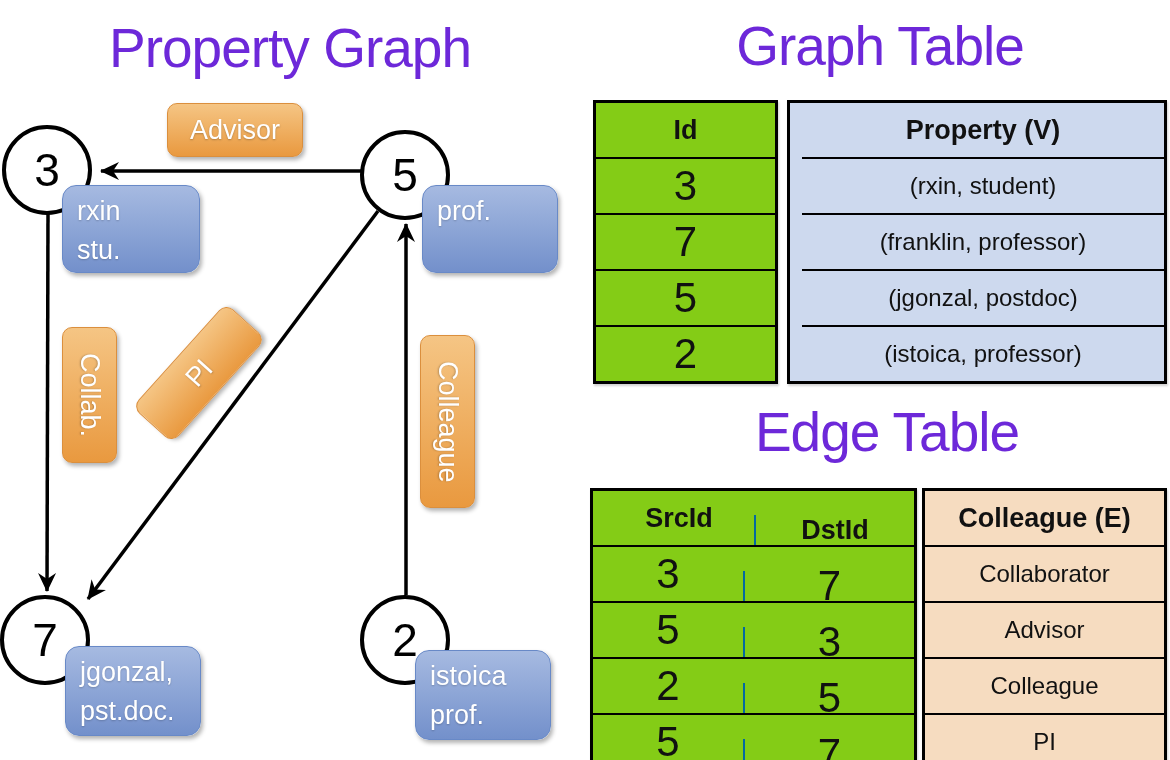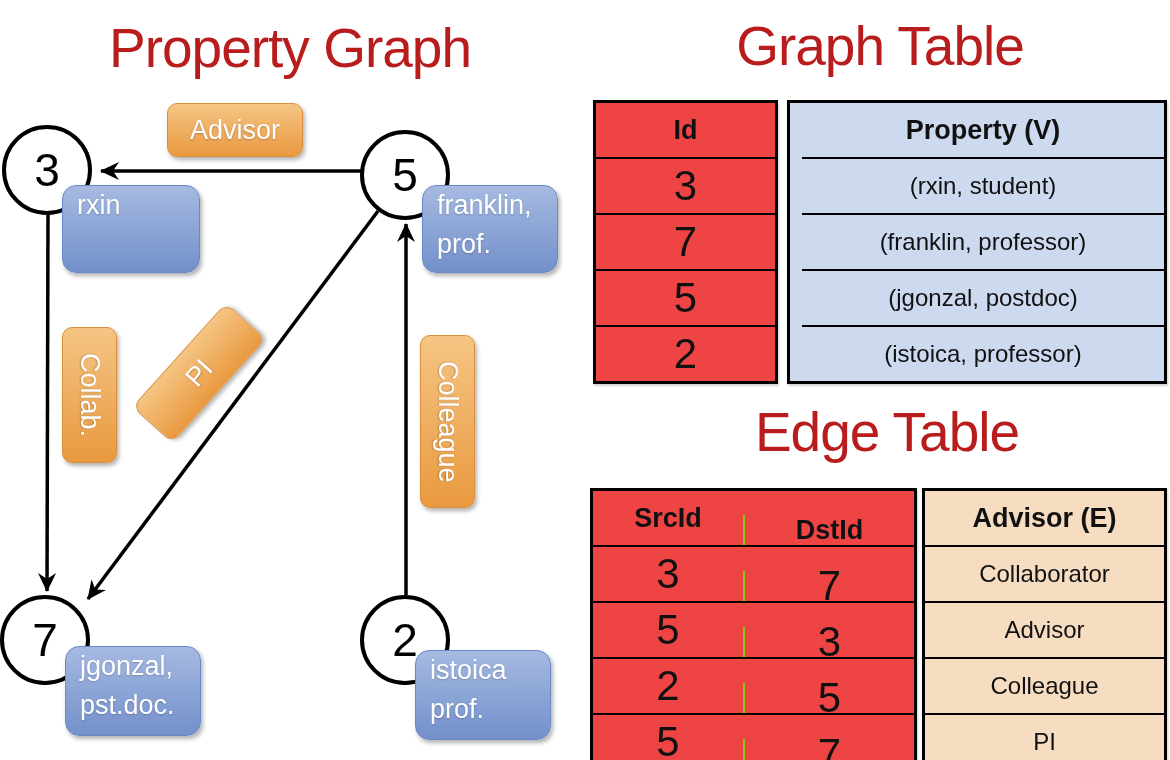--- a/index.html
+++ b/index.html
@@ -6,21 +6,21 @@
   body {
     font-family: "Liberation Sans", sans-serif;
     width:1170px; height:760px; position:relative; overflow:hidden;
     color:#111;
   }
   .abs { position:absolute; }
 
   
   .big-title {
     font-size:55px; font-weight:400; letter-spacing:-1px;
-    color:#b91c1c; text-align:center; white-space:nowrap;
+    color:#6d28d9; text-align:center; white-space:nowrap;
   }
 
   
   .node {
     width:90px; height:90px; border-radius:50%;
     border:4px solid #000; background:#fff;
     box-sizing:border-box;
     display:flex; align-items:center; justify-content:center;
     font-size:46px; font-weight:300; color:#000;
   }
@@ -38,38 +38,38 @@
   }
   .vtext { writing-mode:vertical-rl; }
 
   
   .vertex-label {
     background:linear-gradient(to bottom, var(--blue-top), var(--blue-bottom));
     border:1px solid var(--blue-border);
     border-radius:14px;
     box-shadow:2px 3px 4px rgba(0,0,0,0.30);
     color:#fff; font-size:27px; line-height:1.45;
-    padding:0 8px 5px 14px; box-sizing:border-box;
+    padding:6px 8px 5px 14px; box-sizing:border-box;
     text-shadow:0 1px 2px rgba(0,0,0,0.2);
   }
   .vertex-label span { display:block; }
 
   
   .tbl-group { display:flex; }
   .tbl {
-    border:3px solid #000; box-sizing:border-box; background:#ef4444;
+    border:3px solid #000; box-sizing:border-box; background:#84cc16;
     box-shadow:1px 2px 2px rgba(0,0,0,0.18);
   }
   .trow { display:flex; height:54px; border-top:2px solid #000; }
   .trow:first-child { border-top:none; }
   .tcell {
     display:flex; align-items:center; justify-content:center;
     flex:1; white-space:nowrap;
   }
-  .tcell.c2 { border-left:2px solid #84cc16;margin-top:24px; }
+  .tcell.c2 { border-left:2px solid #0369a1;margin-top:24px; }
   .head { font-weight:bold; font-size:27px; }
   .num  { font-size:42px; font-weight:300; }
   .ptext{ font-size:24px; font-weight:300; }
   .bg-v { background:var(--vertex-property-bg);padding-left:12px; }
   .bg-e { background:var(--edge-property-bg); }
 </style>
 </head>
 <body>
 
 <div class="abs" style="left:0;top:0;width:585px;height:760px;">
@@ -101,23 +101,23 @@
     <span>2</span>
   </div>
 
   <div class="abs edge-label" style="left:167px;top:103px;width:136px;height:54px;">Advisor</div>
   <div class="abs edge-label vtext" style="left:62px;top:327px;width:55px;height:136px;">Collab.</div>
   <div class="abs edge-label" style="left:129px;top:346px;width:140px;height:54px;transform:rotate(-48deg);">PI</div>
   <div class="abs edge-label vtext" style="left:420px;top:335px;width:55px;height:173px;">Colleague</div>
 
   <div class="abs vertex-label" style="left:62px;top:185px;width:138px;height:88px;">
     <span>rxin</span>
+    <span>stu.</span>
   </div>
   <div class="abs vertex-label" style="left:422px;top:185px;width:136px;height:88px;">
-    <span>franklin,</span>
     <span>prof.</span>
   </div>
   <div class="abs vertex-label" style="left:65px;top:646px;width:136px;height:90px;">
     <span>jgonzal,</span>
     <span>pst.doc.</span>
   </div>
   <div class="abs vertex-label" style="left:415px;top:650px;width:136px;height:90px;">
     <span>istoica</span>
     <span>prof.</span>
   </div>
@@ -160,21 +160,21 @@
         <div class="tcell ptext">(istoica, professor)</div>
       </div>
   </div>
 </div>
 
 <div class="abs big-title" style="left:600px;top:400px;width:574px;">Edge Table</div>
 
 <div class="abs tbl-group" style="left:590px;top:488px;gap:5px;">
   <div class="tbl" style="width:327px;">
     <div class="trow">
-      <div class="tcell head" style="flex:0 0 150px;">SrcId</div>
+      <div class="tcell head" style="flex:0 0 150px;padding-left:11px;">SrcId</div>
       <div class="tcell head c2">DstId</div>
     </div>
     <div class="trow">
       <div class="tcell num" style="flex:0 0 150px;">3</div>
       <div class="tcell num c2">7</div>
     </div>
     <div class="trow">
       <div class="tcell num" style="flex:0 0 150px;">5</div>
       <div class="tcell num c2">3</div>
     </div>
@@ -182,21 +182,21 @@
       <div class="tcell num" style="flex:0 0 150px;">2</div>
       <div class="tcell num c2">5</div>
     </div>
     <div class="trow">
       <div class="tcell num" style="flex:0 0 150px;">5</div>
       <div class="tcell num c2">7</div>
     </div>
   </div>
   <div class="tbl bg-e" style="width:245px;">
     <div class="trow">
-        <div class="tcell head">Advisor (E)</div>
+        <div class="tcell head">Colleague (E)</div>
       </div>
     <div class="trow">
         <div class="tcell ptext">Collaborator</div>
       </div>
     <div class="trow">
         <div class="tcell ptext">Advisor</div>
       </div>
     <div class="trow">
         <div class="tcell ptext">Colleague</div>
       </div>

